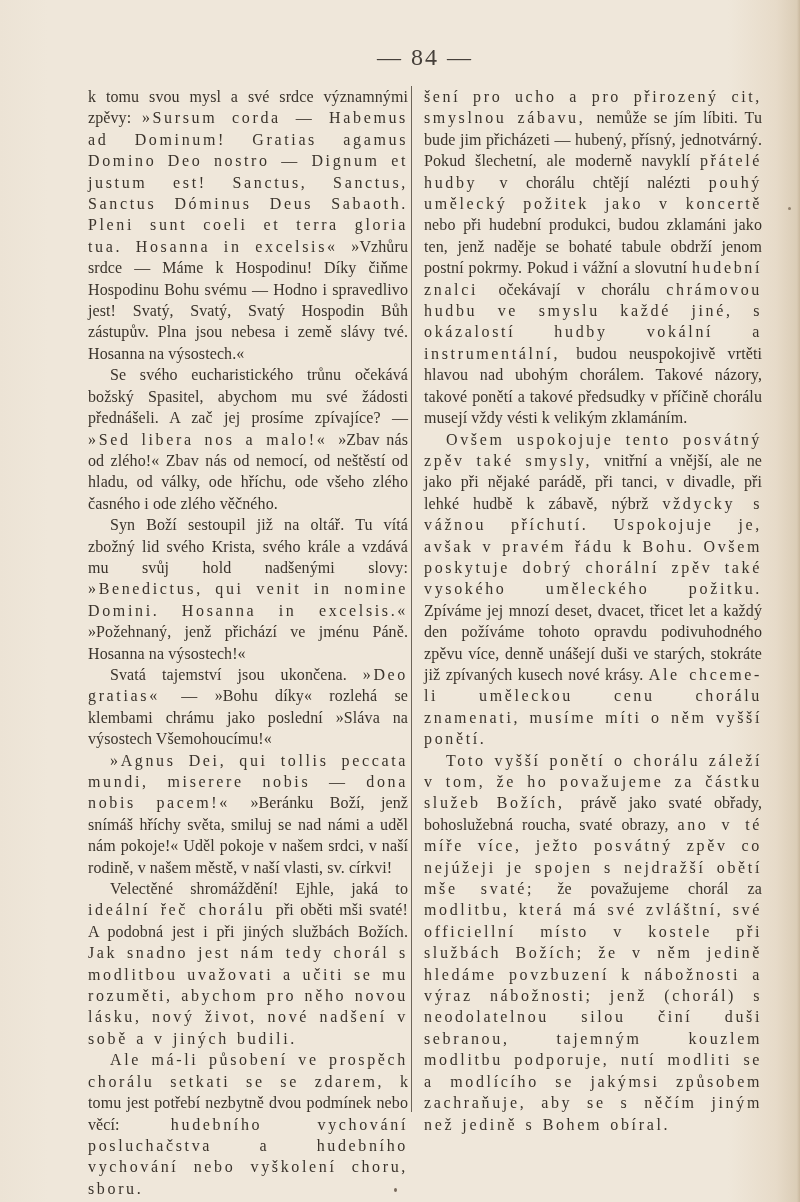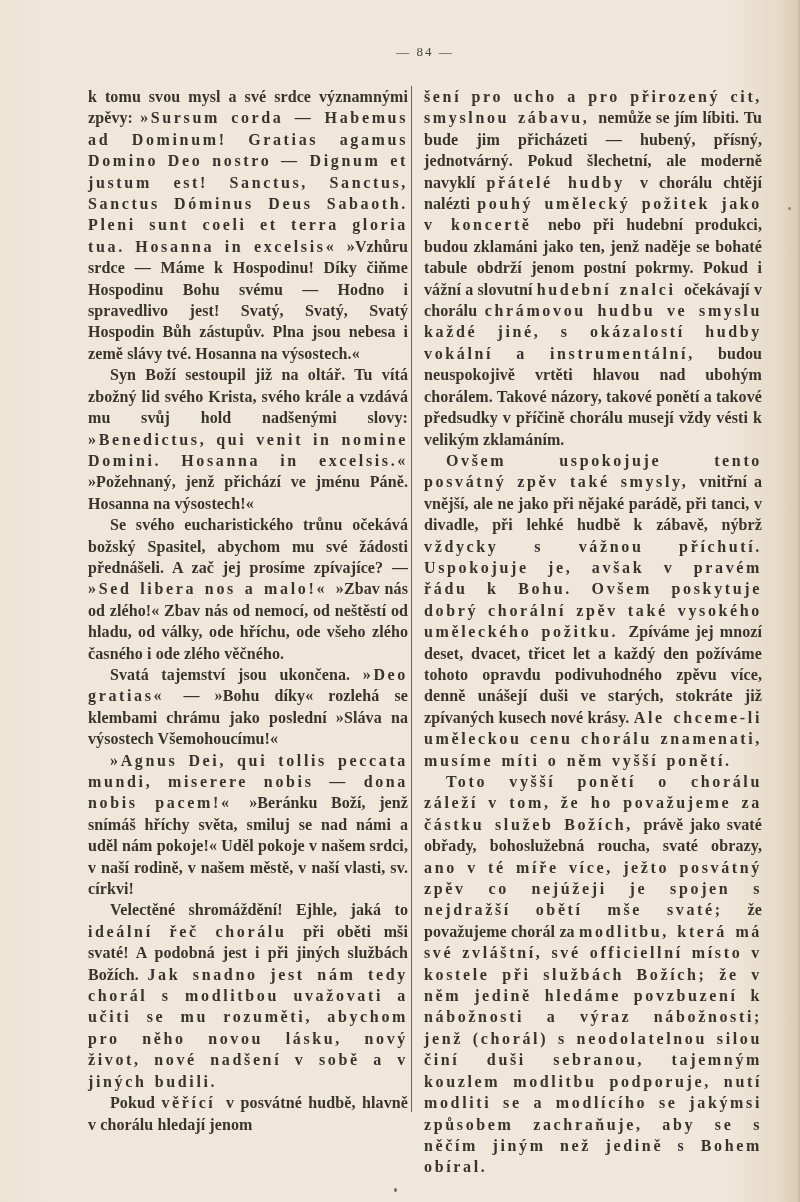--- a/index.html
+++ b/index.html
@@ -5,56 +5,57 @@
   :root { --paper:#efe7da; --ink:#3a332b; }
   html,body { margin:0; padding:0; }
   body {
     width:800px; height:1202px; overflow:hidden; position:relative;
     background:linear-gradient(90deg, #ece3d5 0%, var(--paper) 6%, var(--paper) 91%, #e7dbc9 97%, #dbcdb7 99.6%, #c9b89e 100%);
     font-family:"Liberation Serif","DejaVu Serif",serif;
     color:var(--ink);
   }
   .page-number {
     position:absolute; top:44px; left:88px; width:674px;
-    text-align:center; font-size:13px; letter-spacing:2px; color:#46403a;
+    text-align:center; font-size:24px; letter-spacing:2px; color:#46403a;
   }
   .text-block {
     position:absolute; top:86px; left:88px; width:674px;
     display:flex; align-items:flex-start;
   }
   .column {
     font-size:16px; line-height:21.4px; text-align:justify;
     letter-spacing:0.1px;
   }
   .column.left  { width:320px; }
   .column.right { width:338px; }
   .divider {
     width:1px; height:1026px; background:#544b40; opacity:0.85;
     margin-left:3px; margin-right:12px; flex:none;
   }
-  p.para { margin:0;font-weight:bold; }
+  p.para { margin:0; }
   p.para.indent { text-indent:22px; }
   .seg.spaced { letter-spacing:0.165em; word-spacing:0.1em; }
   .speck { position:absolute; border-radius:50%; background:rgba(80,62,45,0.55); }
   .speck-a { width:3px; height:3px; left:788px; top:207px; }
   .speck-b { width:3px; height:4px; left:394px; top:1188px; background:rgba(70,52,38,0.7); }
 </style>
 </head>
 <body>
 
 <div class="page-number">— 84 —</div>
 
 <div class="text-block">
   <div class="column left">
       <p class="para"><span class="seg">k tomu svou mysl a své srdce významnými zpěvy: </span><span class="seg spaced">»Sursum corda — Habemus ad Dominum! Gratias agamus Domino Deo nostro — Dignum et justum est! Sanctus, Sanctus, Sanctus Dóminus Deus Sabaoth. Pleni sunt coeli et terra gloria tua. Hosanna in excelsis« </span><span class="seg">»Vzhůru srdce — Máme k Hospodinu! Díky čiňme Hospodinu Bohu svému — Hodno i spravedlivo jest! Svatý, Svatý, Svatý Hospodin Bůh zástupův. Plna jsou nebesa i země slávy tvé. Hosanna na výsostech.«</span></p>
+      <p class="para indent"><span class="seg">Se svého eucharistického trůnu očekává božský Spasitel, abychom mu své žádosti přednášeli. A zač jej prosíme zpívajíce? — </span><span class="seg spaced">»Sed libera nos a malo!« </span><span class="seg">»Zbav nás od zlého!« Zbav nás od nemocí, od neštěstí od hladu, od války, ode hříchu, ode všeho zlého časného i ode zlého věčného.</span></p>
       <p class="para indent"><span class="seg">Syn Boží sestoupil již na oltář. Tu vítá zbožný lid svého Krista, svého krále a vzdává mu svůj hold nadšenými slovy: </span><span class="seg spaced">»Benedictus, qui venit in nomine Domini. Hosanna in excelsis.« </span><span class="seg">»Požehnaný, jenž přichází ve jménu Páně. Hosanna na výsostech!«</span></p>
-      <p class="para indent"><span class="seg">Se svého eucharistického trůnu očekává božský Spasitel, abychom mu své žádosti přednášeli. A zač jej prosíme zpívajíce? — </span><span class="seg spaced">»Sed libera nos a malo!« </span><span class="seg">»Zbav nás od zlého!« Zbav nás od nemocí, od neštěstí od hladu, od války, ode hříchu, ode všeho zlého časného i ode zlého věčného.</span></p>
       <p class="para indent"><span class="seg">Svatá tajemství jsou ukončena. </span><span class="seg spaced">»Deo gratias« </span><span class="seg">— »Bohu díky« rozlehá se klembami chrámu jako poslední »Sláva na výsostech Všemohoucímu!«</span></p>
       <p class="para indent"><span class="seg spaced">»Agnus Dei, qui tollis peccata mundi, miserere nobis — dona nobis pacem!« </span><span class="seg">»Beránku Boží, jenž snímáš hříchy světa, smiluj se nad námi a uděl nám pokoje!« Uděl pokoje v našem srdci, v naší rodině, v našem městě, v naší vlasti, sv. církvi!</span></p>
       <p class="para indent"><span class="seg">Velectěné shromáždění! Ejhle, jaká to </span><span class="seg spaced">ideální řeč chorálu </span><span class="seg">při oběti mši svaté! A podobná jest i při jiných službách Božích. </span><span class="seg spaced">Jak snadno jest nám tedy chorál s modlitbou uvažovati a učiti se mu rozuměti, abychom pro něho novou lásku, nový život, nové nadšení v sobě a v jiných budili.</span></p>
+      <p class="para indent"><span class="seg spaced">Ale má-li působení ve prospěch chorálu setkati se se zdarem, </span><span class="seg">k tomu jest potřebí nezbytně dvou podmínek nebo věcí: </span><span class="seg spaced">hudebního vychování posluchačstva a hudebního vychování nebo vyškolení choru, sboru.</span></p>
       <p class="para indent"><span class="seg">Pokud </span><span class="seg spaced">věřící </span><span class="seg">v posvátné hudbě, hlavně v chorálu hledají jenom </span></p>
     </div>
   <div class="divider"></div>
   <div class="column right">
       <p class="para"><span class="seg spaced">šení pro ucho a pro přirozený cit, smyslnou zábavu, </span><span class="seg">nemůže se jím líbiti. Tu bude jim přicházeti — hubený, přísný, jednotvárný. Pokud šlechetní, ale moderně navyklí </span><span class="seg spaced">přátelé hudby </span><span class="seg">v chorálu chtějí nalézti </span><span class="seg spaced">pouhý umělecký požitek jako v koncertě </span><span class="seg">nebo při hudební produkci, budou zklamáni jako ten, jenž naděje se bohaté tabule obdrží jenom postní pokrmy. Pokud i vážní a slovutní </span><span class="seg spaced">hudební znalci </span><span class="seg">očekávají v chorálu </span><span class="seg spaced">chrámovou hudbu ve smyslu každé jiné, s okázalostí hudby vokální a instrumentální, </span><span class="seg">budou neuspokojivě vrtěti hlavou nad ubohým chorálem. Takové názory, takové ponětí a takové předsudky v příčině chorálu musejí vždy vésti k velikým zklamáním.</span></p>
       <p class="para indent"><span class="seg spaced">Ovšem uspokojuje tento posvátný zpěv také smysly, </span><span class="seg">vnitřní a vnější, ale ne jako při nějaké parádě, při tanci, v divadle, při lehké hudbě k zábavě, nýbrž </span><span class="seg spaced">vždycky s vážnou příchutí. Uspokojuje je, avšak v pravém řádu k Bohu. Ovšem poskytuje dobrý chorální zpěv také vysokého uměleckého požitku. </span><span class="seg">Zpíváme jej mnozí deset, dvacet, třicet let a každý den požíváme tohoto opravdu podivuhodného zpěvu více, denně unášejí duši ve starých, stokráte již zpívaných kusech nové krásy. </span><span class="seg spaced">Ale chceme-li uměleckou cenu chorálu znamenati, musíme míti o něm vyšší ponětí.</span></p>
       <p class="para indent"><span class="seg spaced">Toto vyšší ponětí o chorálu záleží v tom, že ho považujeme za částku služeb Božích, </span><span class="seg">právě jako svaté obřady, bohoslužebná roucha, svaté obrazy, </span><span class="seg spaced">ano v té míře více, ježto posvátný zpěv co nejúžeji je spojen s nejdražší obětí mše svaté; </span><span class="seg">že považujeme chorál za </span><span class="seg spaced">modlitbu, která má své zvláštní, své officiellní místo v kostele při službách Božích; že v něm jedině hledáme povzbuzení k nábožnosti a výraz nábožnosti; jenž (chorál) s neodolatelnou silou činí duši sebranou, tajemným kouzlem modlitbu podporuje, nutí modliti se a modlícího se jakýmsi způsobem zachraňuje, aby se s něčím jiným než jedině s Bohem obíral.</span></p>
     </div>
 </div>
 

